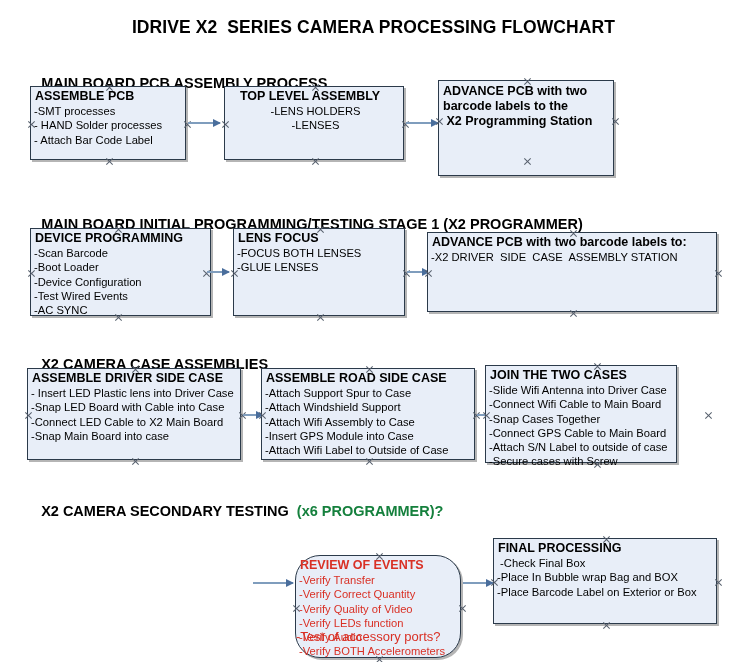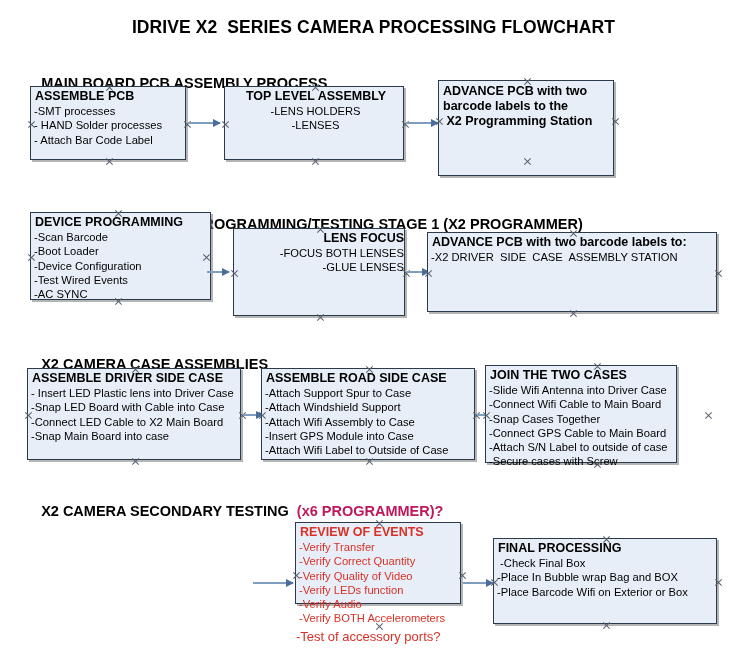--- a/index.html
+++ b/index.html
@@ -30,35 +30,35 @@
     letter-spacing: 0.1px;
     white-space: pre;
   }
   .section-title {
     position: absolute;
     font-size: 14.5px;
     font-weight: bold;
     white-space: pre;
   }
   .section-title .accent {
-    color: #be185d;
+    color: #15803d;
   }
   .node {
     position: absolute;
     box-sizing: border-box;
     background: #e8eef8;
     border: 1px solid #2b3a4a;
     box-shadow: 2px 2px 0 rgba(120,120,120,0.55);
   }
   .node .node-title {
     font-size: 12.5px;
     font-weight: bold;
     line-height: 15px;
     white-space: pre;
-    padding: 2px 0 0 4px;
+    padding: 2px 12px 0 4px;
   }
   .node .node-line {
     font-size: 11.2px;
     line-height: 14.3px;
     white-space: pre;
     padding-left: 3px;
   }
   .node.red .node-title,
   .node.red .node-line {
     color: #d93025;
@@ -154,36 +154,36 @@
     <span class="handle" style="left:88px;  top:0px;"></span>
     <span class="handle" style="left:88px;  top:80px;"></span>
     <span class="handle" style="left:0px;   top:40px;"></span>
     <span class="handle" style="left:176px; top:40px;"></span>
   </div>
 
   <div class="section-title" style="left:25px; top:200px;">
     <span>MAIN BOARD INITIAL PROGRAMMING/TESTING STAGE 1 (X2 PROGRAMMER)</span>
   </div>
 
-  <div class="node" style="left:30px; top:212px; width:181px; height:88px;">
+  <div class="node" style="left:30px; top:228px; width:181px; height:88px;">
     <div class="node-title">DEVICE PROGRAMMING</div>
     <div class="node-line">-Scan Barcode</div>
     <div class="node-line">-Boot Loader</div>
     <div class="node-line">-Device Configuration</div>
     <div class="node-line">-Test Wired Events</div>
     <div class="node-line">-AC SYNC</div>
     <span class="handle" style="left:87px;  top:0px;"></span>
     <span class="handle" style="left:87px;  top:88px;"></span>
     <span class="handle" style="left:0px;   top:44px;"></span>
     <span class="handle" style="left:175px; top:44px;"></span>
   </div>
 
   <div class="conn" style="left:207px; top:271px; width:22px;"></div>
 
-  <div class="node" style="left:233px; top:228px; width:172px; height:88px;text-align:right;">
+  <div class="node" style="left:233px; top:228px; width:172px; height:88px;">
     <div class="node-title">LENS FOCUS</div>
     <div class="node-line">-FOCUS BOTH LENSES</div>
     <div class="node-line">-GLUE LENSES</div>
     <span class="handle" style="left:86px;  top:0px;"></span>
     <span class="handle" style="left:86px;  top:88px;"></span>
     <span class="handle" style="left:0px;   top:44px;"></span>
     <span class="handle" style="left:172px; top:44px;"></span>
   </div>
 
   <div class="conn" style="left:407px; top:271px; width:22px;"></div>
@@ -244,21 +244,21 @@
     <span class="handle" style="left:222px; top:49px;"></span>
   </div>
 
   <div class="section-title" style="left:25px; top:487px;">
     <span>X2 CAMERA SECONDARY TESTING  </span><span class="accent">(x6 PROGRAMMER)?</span>
   </div>
 
 
   <div class="conn" style="left:253px; top:582px; width:40px;"></div>
 
-  <div class="node red" style="left:295px; top:522px; width:166px; height:82px;">
+  <div class="node red" style="left:295px; top:555px; width:166px; height:103px;border-radius:25px;">
     <div class="node-title">REVIEW OF EVENTS</div>
     <div class="node-line">-Verify Transfer</div>
     <div class="node-line">-Verify Correct Quantity</div>
     <div class="node-line">-Verify Quality of Video</div>
     <div class="node-line">-Verify LEDs function</div>
     <div class="node-line">-Verify Audio</div>
     <div class="node-line">-Verify BOTH Accelerometers</div>
     <span class="handle" style="left:83px;  top:0px;"></span>
     <span class="handle" style="left:83px;  top:103px;"></span>
     <span class="handle" style="left:0px;   top:52px;"></span>
@@ -266,20 +266,20 @@
   </div>
 
   <div class="overflow-line" style="left:296px; top:630px;">-Test of accessory ports?</div>
 
   <div class="conn" style="left:463px; top:582px; width:30px;"></div>
 
   <div class="node" style="left:493px; top:538px; width:224px; height:86px;">
     <div class="node-title">FINAL PROCESSING</div>
     <div class="node-line"> -Check Final Box</div>
     <div class="node-line">-Place In Bubble wrap Bag and BOX</div>
-    <div class="node-line">-Place Barcode Wifi on Exterior or Box</div>
+    <div class="node-line">-Place Barcode Label on Exterior or Box</div>
     <span class="handle" style="left:112px; top:0px;"></span>
     <span class="handle" style="left:112px; top:86px;"></span>
     <span class="handle" style="left:0px;   top:43px;"></span>
     <span class="handle" style="left:224px; top:43px;"></span>
   </div>
 
 </div>
 
 </body></html>

